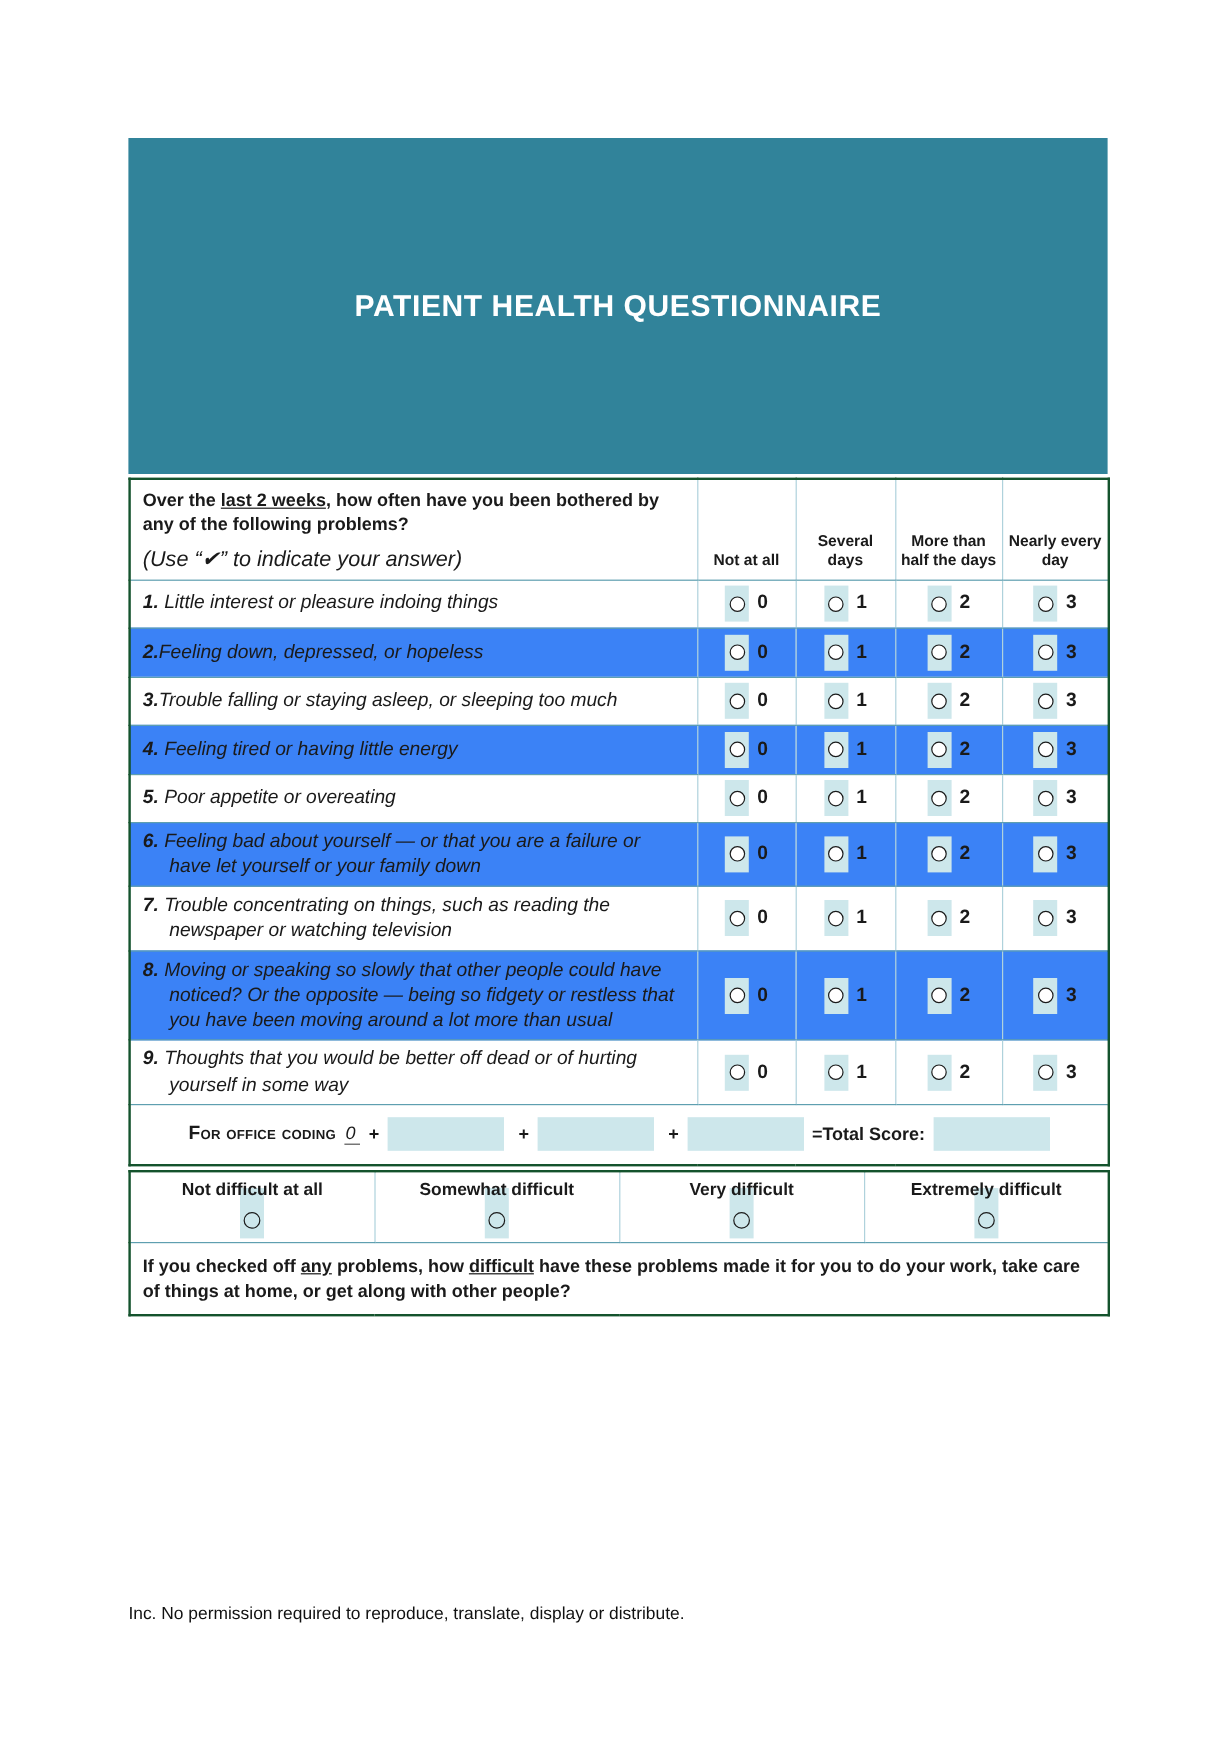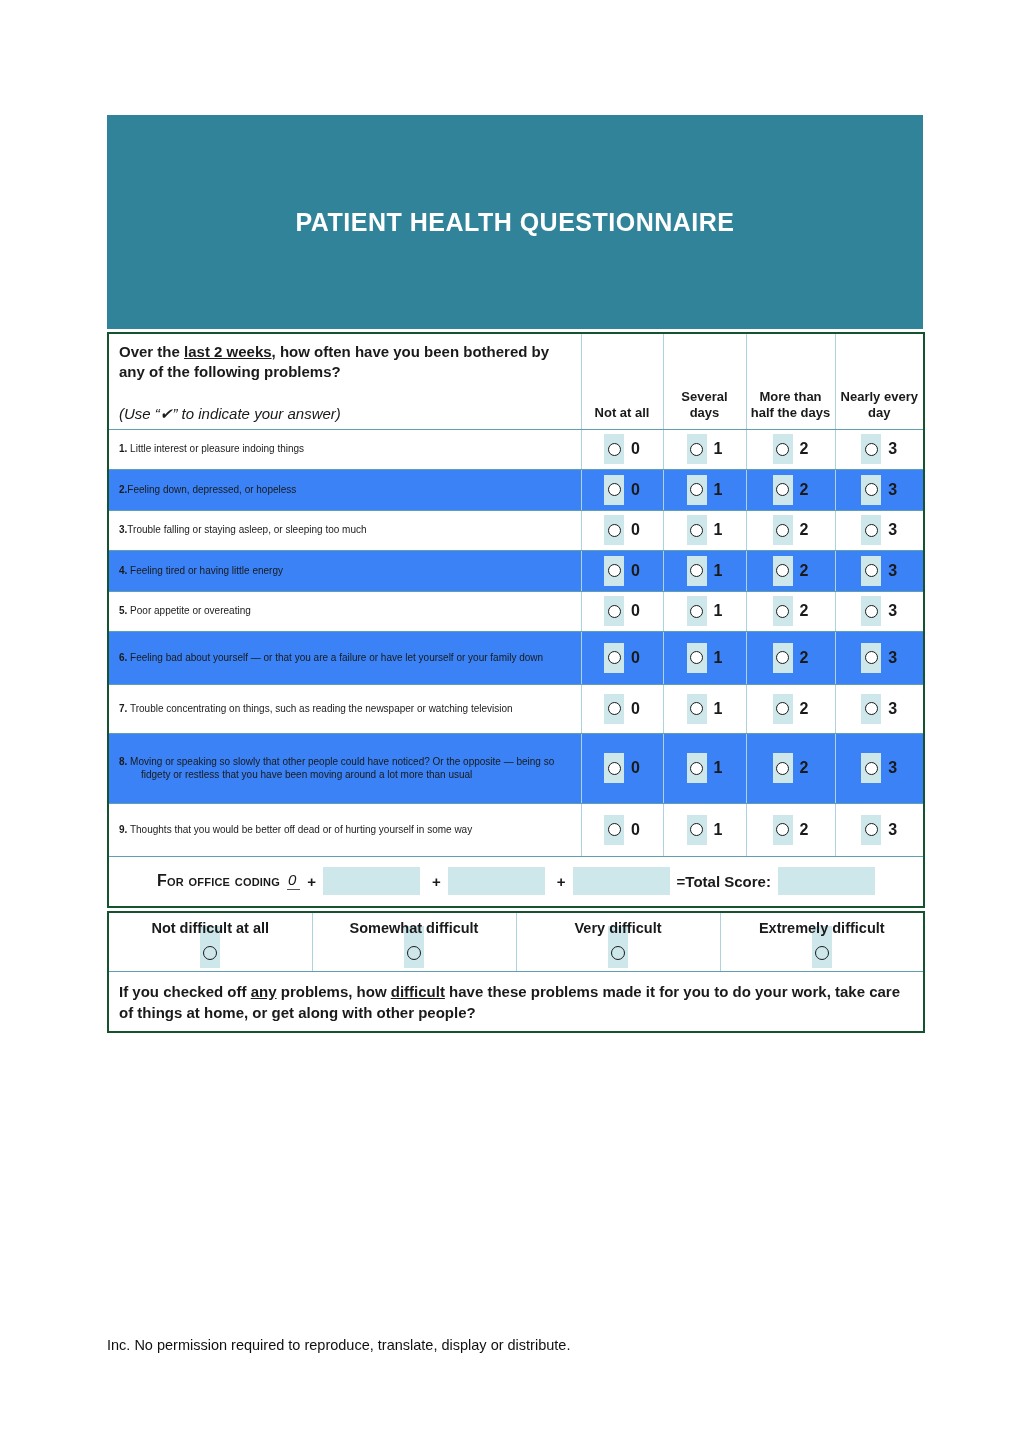--- a/index.html
+++ b/index.html
@@ -7,21 +7,21 @@
     width:1024px; height:1448px; position:relative;
     background:#ffffff;
     font-family:"Liberation Sans", sans-serif;
     color:#1a1a1a;
     -webkit-font-smoothing:antialiased;
   }
   .sheet { position:absolute; left:107px; top:115px; width:816px; }
 
   
   .banner {
-    height:214px; background:#31839A;
+    height:280px; background:#31839A;
     display:flex; align-items:center; justify-content:center;
   }
   .banner h1 {
     margin:0; color:#ffffff; font-size:25px; font-weight:bold;
     letter-spacing:0.5px;
   }
 
   
   table { border-collapse:collapse; table-layout:fixed; width:816px; }
   .main-tbl { margin-top:3px; }
@@ -30,29 +30,29 @@
     border-left:1px solid #AFD2DC; border-right:1px solid #AFD2DC;
     border-top:1.5px solid #5E9FB0; border-bottom:1.5px solid #5E9FB0;
     padding:0; vertical-align:middle;
   }
   tr.band td { background:#3b82f6; }
 
   
   .intro-cell { padding:8px 10px 6px 10px; vertical-align:top; }
   .intro-q { font-weight:bold; font-size:15px; line-height:1.32; }
   .intro-q .u { text-decoration:underline; }
-  .intro-inst { font-style:italic; font-size:15px; margin-top:23px; }
+  .intro-inst { font-style:italic; font-size:18px; margin-top:7px; }
   .col-hd {
     vertical-align:bottom; text-align:center;
     font-weight:bold; font-size:13px; line-height:1.25;
     padding:0 3px 7px 3px;
   }
 
   
-  .q-cell { padding:5px 8px 5px 10px; font-size:10px; line-height:1.33; }
+  .q-cell { padding:5px 8px 5px 10px; font-size:16px; line-height:1.33;font-style:italic; }
   .q-wrap { display:block; padding-left:22px; text-indent:-22px; }
   .q-num { font-weight:bold; }
 
   
   .opt { display:flex; align-items:center; justify-content:center; }
   .hl {
     width:20px; height:30px; background:#CDE7EB; flex:0 0 auto;
     display:flex; align-items:center; justify-content:center;
   }
   .radio {

